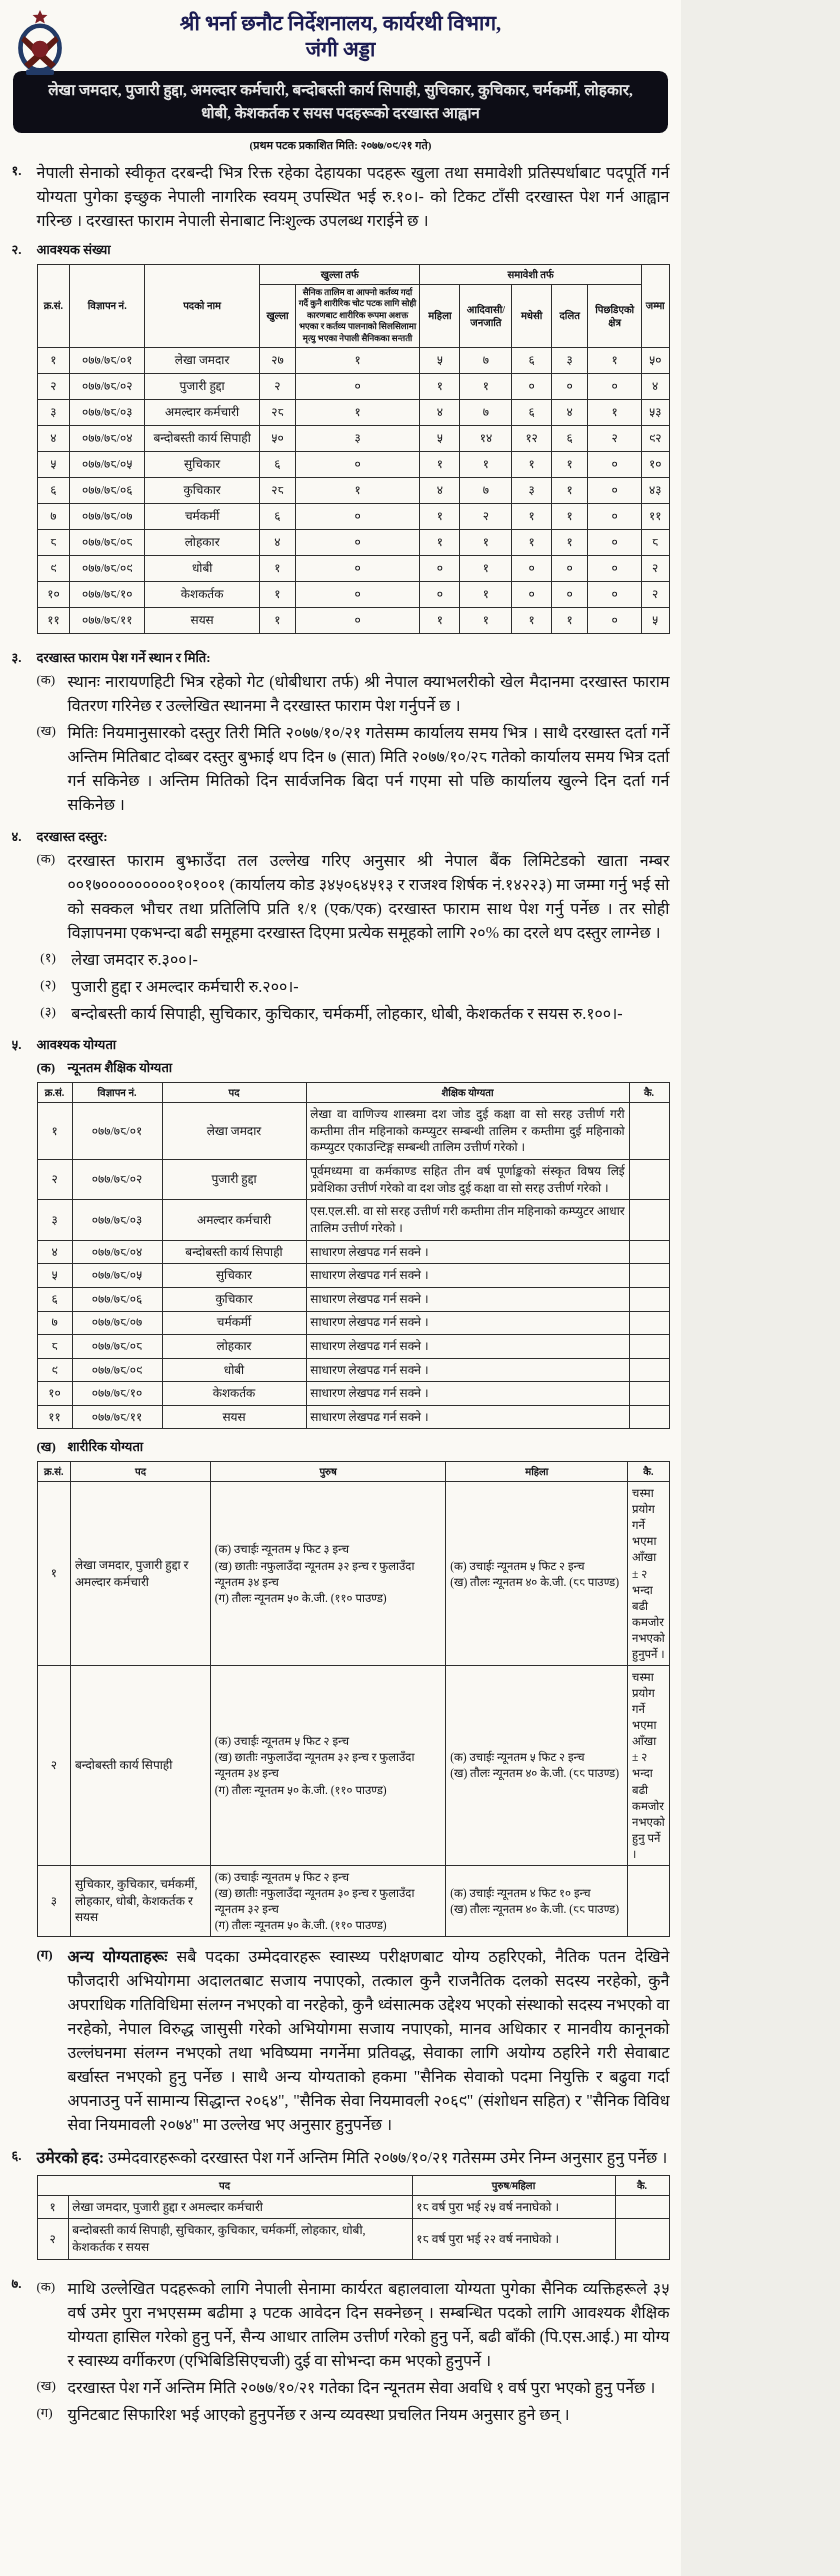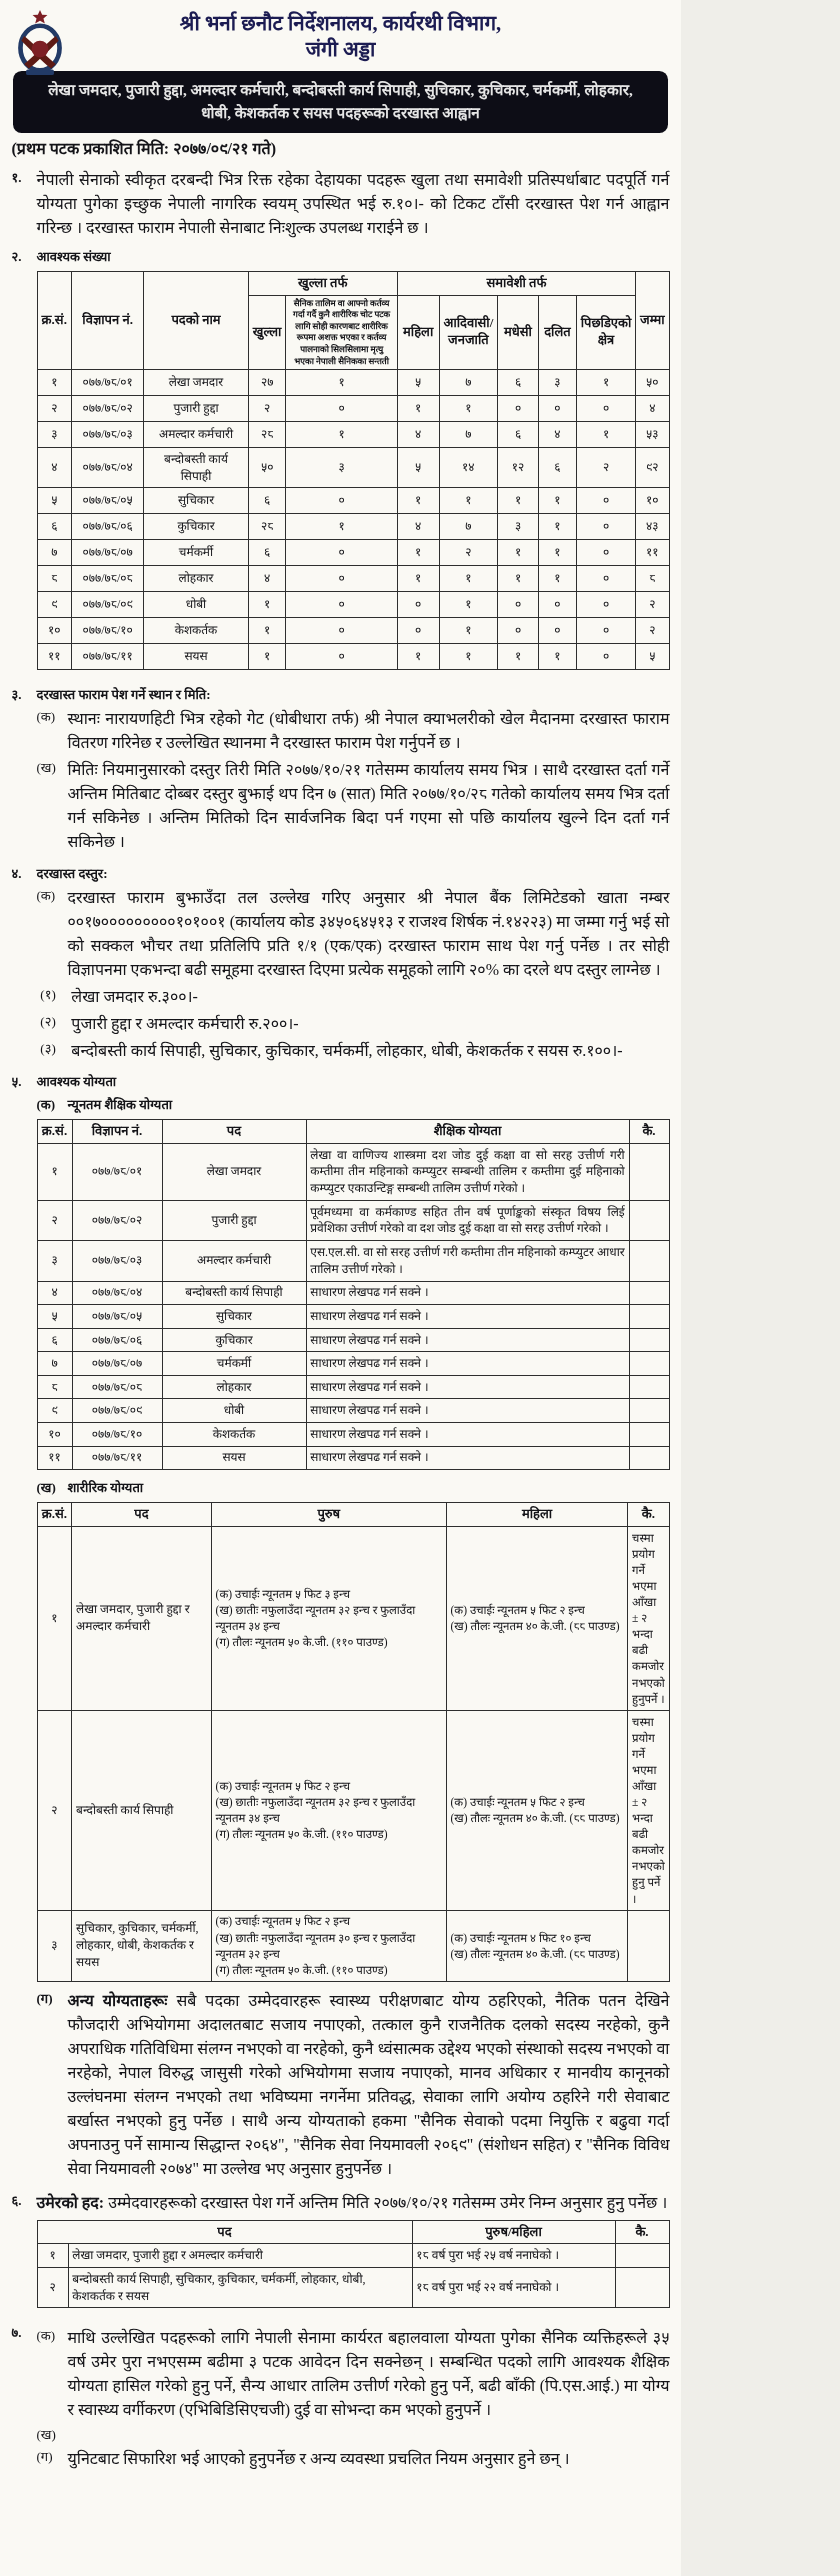--- a/index.html
+++ b/index.html
@@ -27,37 +27,37 @@
     margin: 7.7px 1.9px 4.8px;
     background: #0d0d16;
     color: #e5e5e5;
     border-radius: 8.6px;
     text-align: center;
     font-weight: 700;
     font-size: 15.3px;
     line-height: 1.5;
     padding: 7.7px 34px;
   }
-  .publish { text-align: left; font-weight: 700; font-size: 16px; margin: 1.9px 0 8.6px; }
+  .publish { text-align: center; font-weight: 700; font-size: 11px; margin: 1.9px 0 8.6px; }
 
   
   .sec { display: flex; margin: 6.7px 0; }
   .sec-num { flex: 0 0 25px; font-weight: 700; font-size: 13px; line-height: 1.5; }
   .sec-body { flex: 1; min-width: 0; }
   .p { text-align: justify; font-size: 16px; line-height: 1.5; }
   .h { font-weight: 700; font-size: 13px; line-height: 1.5; }
   .sub { display: flex; margin: 2.9px 0; }
   .sub-label { flex: 0 0 31px; font-size: 13px; line-height: 1.5; }
   .fees { margin: 1.9px 0 0 3.8px; }
   .inline-h { font-weight: 700; }
 
   
   table { width: 100%; border-collapse: collapse; margin: 4.8px 0 7.7px; }
   th, td { border: 1px solid #2e2e2e; padding: 2.9px 3.8px; }
-  th { font-size: 13px; font-weight: 700; text-align: center; vertical-align: middle; line-height: 1.3; }
+  th { font-size: 10px; font-weight: 700; text-align: center; vertical-align: middle; line-height: 1.3; }
   td { font-size: 12px; vertical-align: middle; line-height: 1.4; }
   td.c { text-align: center; }
   .martyr-th { font-size: 8.6px; line-height: 1.35; padding: 1.9px 2.9px; }
   .preline { white-space: pre-line; }
   #t1 td { height: 26px; }
   .qual { text-align: justify; }
   .small-cell { font-size: 11.5px; }
 </style>
 </head>
 <body>
@@ -567,20 +567,21 @@
     <div class="sec-body">
       <div>
 
           <div class="sub">
             <div class="sub-label">(क)</div>
             <div class="p">माथि उल्लेखित पदहरूको लागि नेपाली सेनामा कार्यरत बहालवाला योग्यता पुगेका सैनिक व्यक्तिहरूले ३५ वर्ष उमेर पुरा नभएसम्म बढीमा ३ पटक आवेदन दिन सक्नेछन् । सम्बन्धित पदको लागि आवश्यक शैक्षिक योग्यता हासिल गरेको हुनु पर्ने, सैन्य आधार तालिम उत्तीर्ण गरेको हुनु पर्ने, बढी बाँकी (पि.एस.आई.) मा योग्य र स्वास्थ्य वर्गीकरण (एभिबिडिसिएचजी) दुई वा सोभन्दा कम भएको हुनुपर्ने ।</div>
           </div>
 
           <div class="sub">
             <div class="sub-label">(ख)</div>
+            <div class="p">दरखास्त पेश गर्ने अन्तिम मिति २०७७/१०/२१ गतेका दिन न्यूनतम सेवा अवधि १ वर्ष पुरा भएको हुनु पर्नेछ ।</div>
           </div>
 
           <div class="sub">
             <div class="sub-label">(ग)</div>
             <div class="p">युनिटबाट सिफारिश भई आएको हुनुपर्नेछ र अन्य व्यवस्था प्रचलित नियम अनुसार हुने छन् ।</div>
           </div>
         </div>
     </div>
   </div>
 

